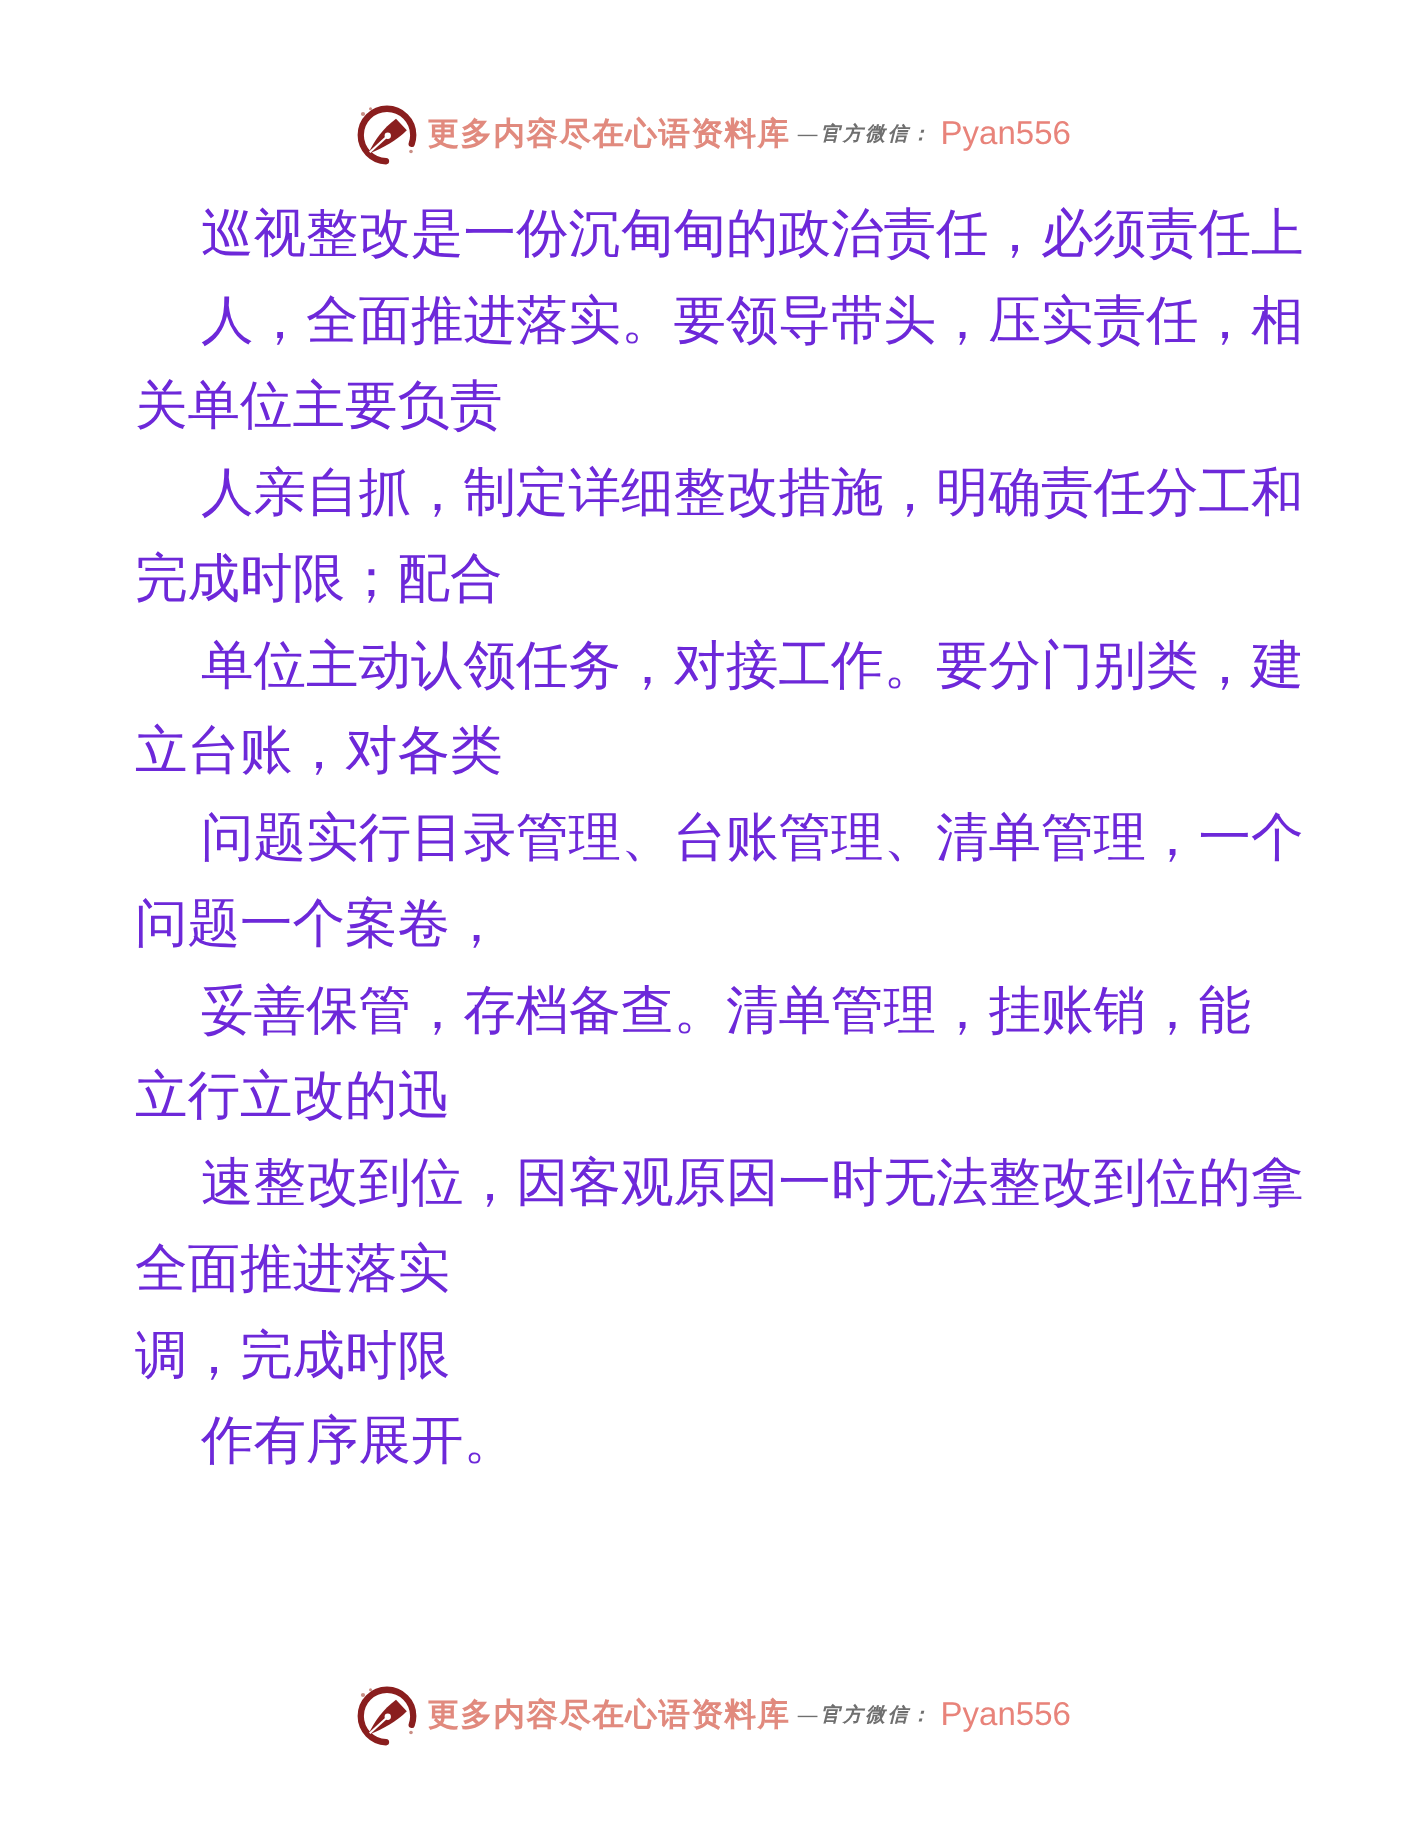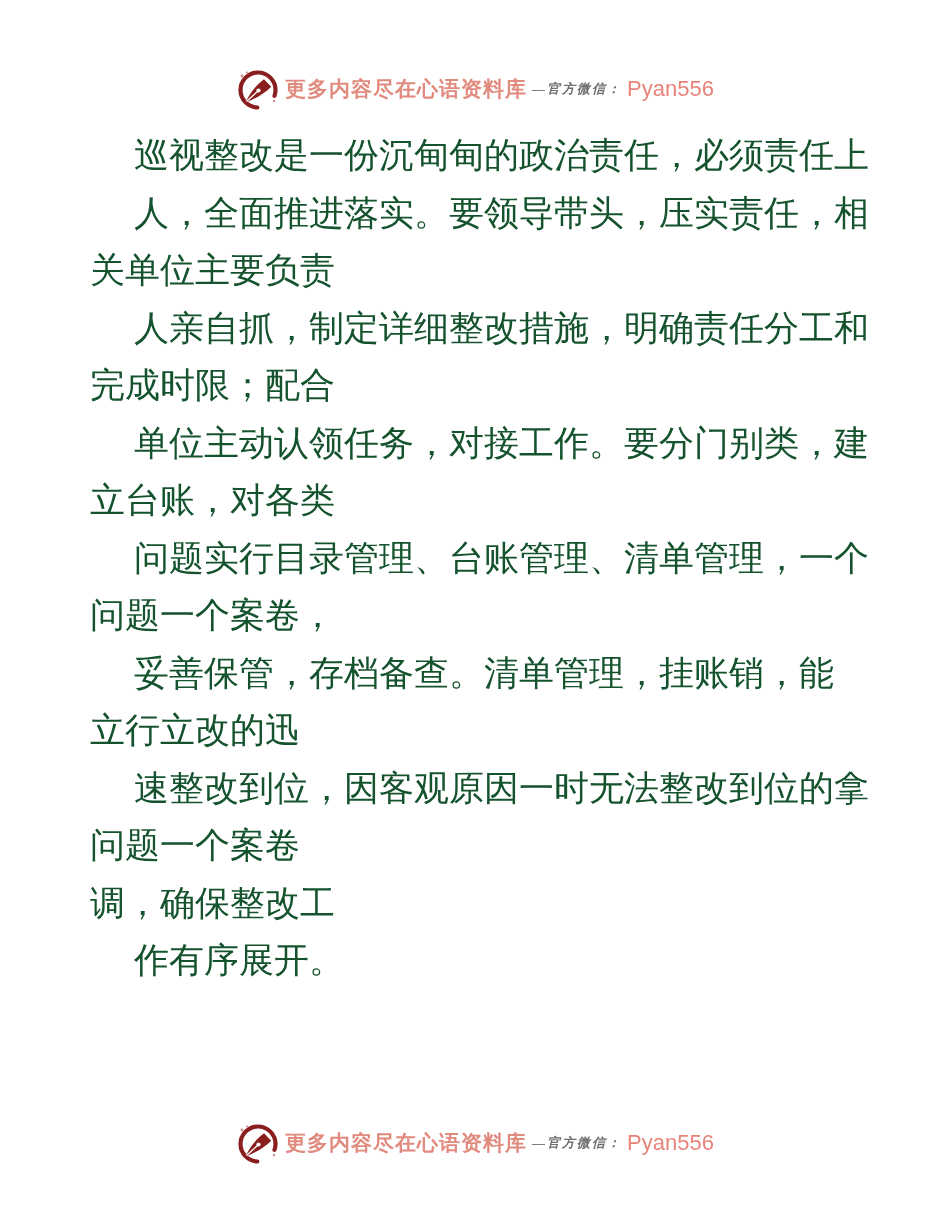--- a/index.html
+++ b/index.html
@@ -51,21 +51,21 @@
     font-family: "Liberation Sans", "DejaVu Sans", sans-serif;
     white-space: nowrap;
   }
 
   
   .doc {
     position: absolute;
     left: 90px;
     top: 127px;
     width: 780px;
-    color: #14532d;
+    color: #6d28d9;
     font-size: 35px;
     font-family: "Liberation Serif", "DejaVu Serif", serif;
   }
   .line {
     height: 57.5px;
     line-height: 57.5px;
     white-space: nowrap;
     letter-spacing: 0px;
   }
   .line.indent { padding-left: 44px; }
@@ -96,22 +96,22 @@
     <div class="line">关单位主要负责</div>
     <div class="line indent">人亲自抓，制定详细整改措施，明确责任分工和</div>
     <div class="line">完成时限；配合</div>
     <div class="line indent">单位主动认领任务，对接工作。要分门别类，建</div>
     <div class="line">立台账，对各类</div>
     <div class="line indent">问题实行目录管理、台账管理、清单管理，一个</div>
     <div class="line">问题一个案卷，</div>
     <div class="line indent">妥善保管，存档备查。清单管理，挂账销，能</div>
     <div class="line">立行立改的迅</div>
     <div class="line indent">速整改到位，因客观原因一时无法整改到位的拿</div>
-    <div class="line">问题一个案卷</div>
-    <div class="line">调，确保整改工</div>
+    <div class="line">全面推进落实</div>
+    <div class="line">调，完成时限</div>
     <div class="line indent">作有序展开。</div>
   </div>
 
   <div class="watermark footer">
     <svg class="wm-logo" viewBox="0 0 44 44" aria-hidden="true">
       <circle cx="22" cy="23" r="17.5" fill="none" stroke="#8a1e1e" stroke-width="4.2" stroke-dasharray="88 22" stroke-dashoffset="-28" stroke-linecap="round"></circle>
       <path d="M9.5 35.5 C13.5 26.5 19.5 18.5 28 12.2 L35.2 19.8 C28.5 26.5 20 31.5 9.5 35.5 Z" fill="#8a1e1e"></path>
       <line x1="10.5" y1="34.5" x2="22" y2="24" stroke="#ffffff" stroke-width="1.4"></line>
       <circle cx="22.5" cy="23.5" r="2.1" fill="#ffffff"></circle>
       <circle cx="6" cy="9" r="1.4" fill="#c98f86"></circle>

